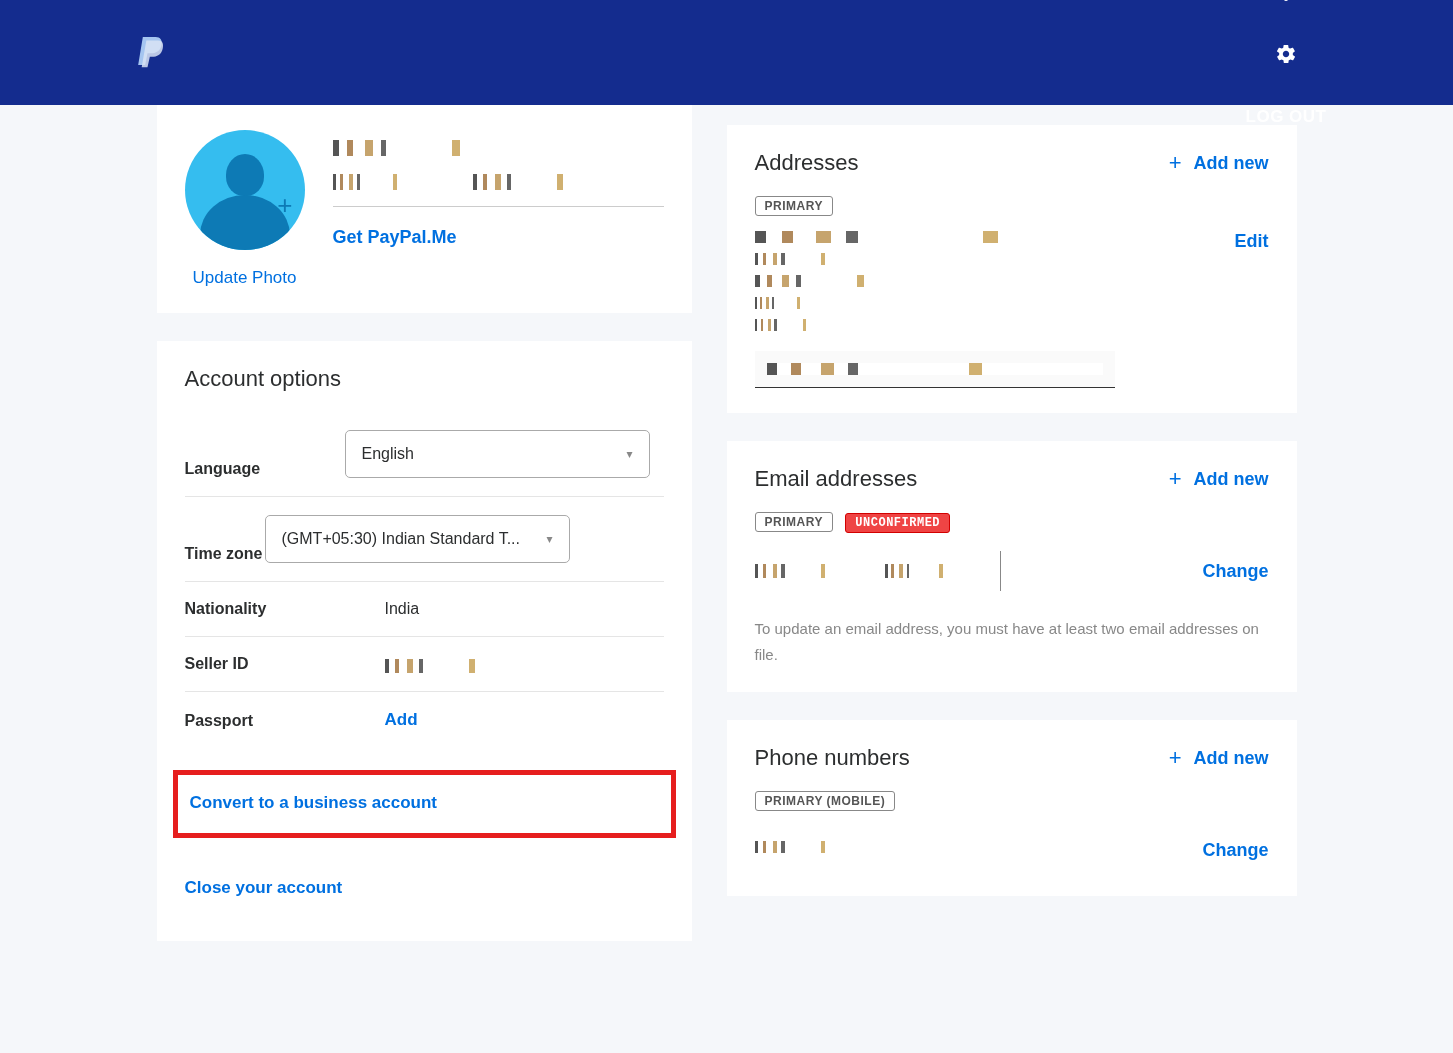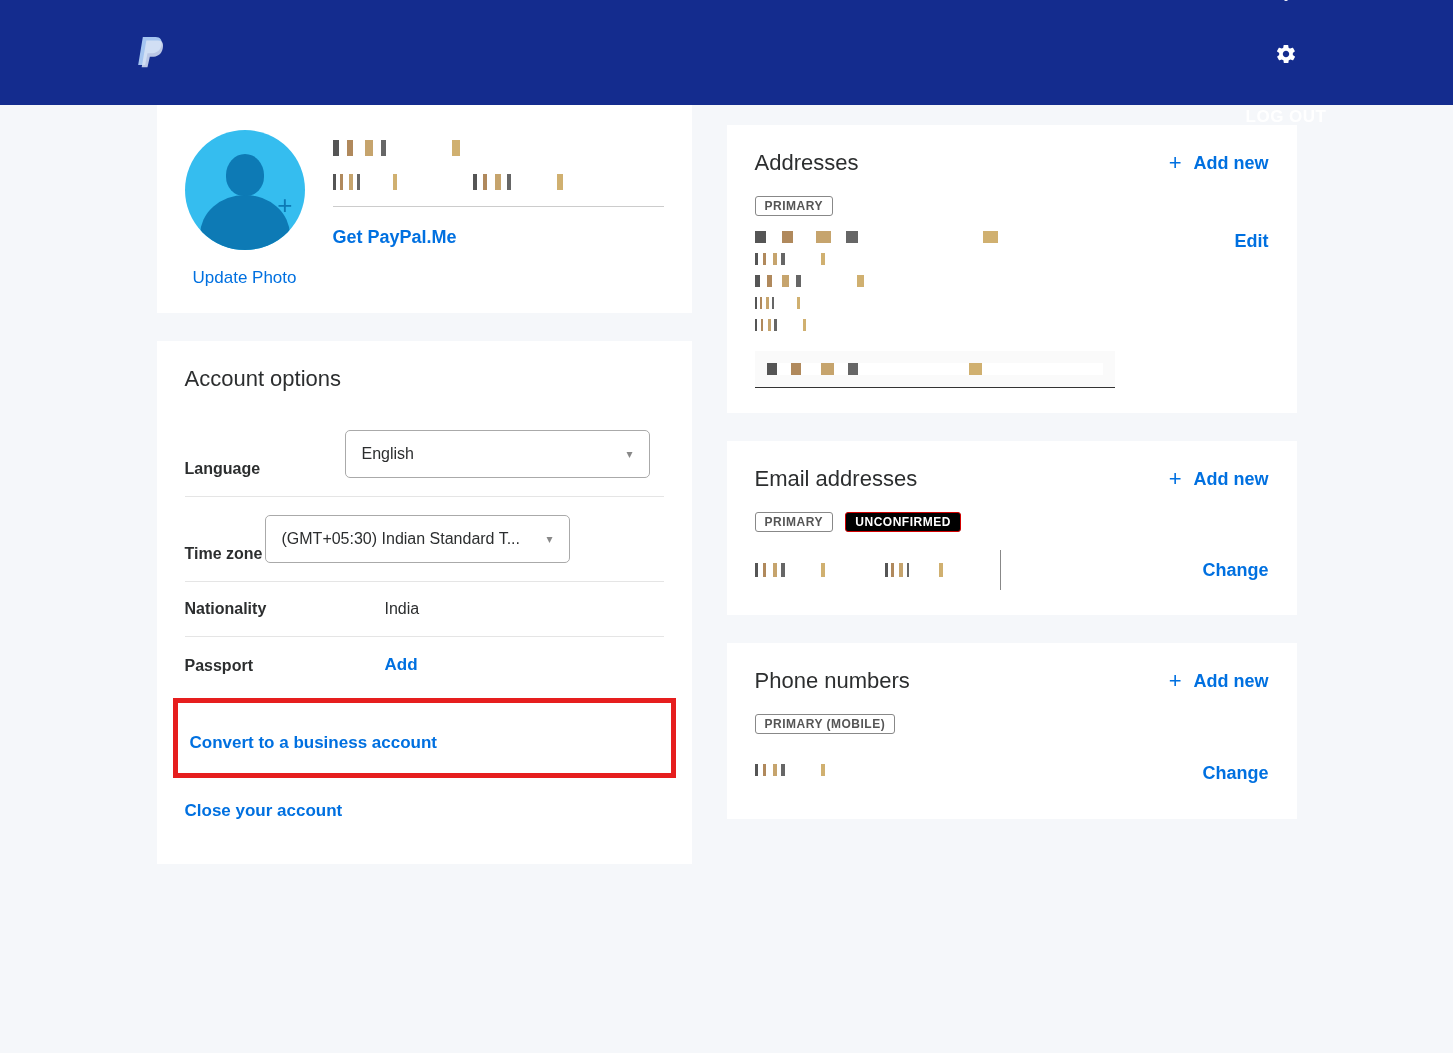--- a/index.html
+++ b/index.html
@@ -195,38 +195,39 @@
       color: #0070e0;
       font-size: 17px;
       font-weight: 700;
       cursor: pointer;
     }
     .convert-row {
       padding: 18px 0;
     }
     .highlight-box {
       border: 5px solid #e61e1e;
-      margin: 5px -12px;
-      padding: 30px 12px 20px;
+      margin: 22px -12px;
+      padding: 18px 12px 20px;
     }
     .badge {
       display: inline-block;
       border: 1px solid #888;
       border-radius: 3px;
       padding: 2px 9px;
       font-size: 12px;
       font-weight: 700;
       letter-spacing: 0.5px;
       color: #555;
       margin-right: 8px;
     }
     .badge.red {
-      background: #000000;
+      background: #ef4444;
       border-color: #d20000;
       color: #fff;
+      font-family: Liberation Mono, monospace;
     }
     .address-block {
       display: flex;
       justify-content: space-between;
       align-items: flex-start;
       margin-top: 15px;
       gap: 36px;
     }
     .address-lines .redact { margin-bottom: 10px; width: 380px; height: 12px; }
     .address-lines .redact:nth-child(2) { width: 110px; }
@@ -341,20 +342,26 @@
           <span>(GMT+05:30) Indian Standard T...</span>
           <span class="chevron">▾</span>
         </div>
       </div>
 
       <div class="option-row">
         <div class="option-label">Nationality</div>
         <div class="option-value" style="padding-left:40px">India</div>
       </div>
 
+      <div class="option-row">
+        <div class="option-label">Seller ID</div>
+        <div class="option-value" style="padding-left:40px">
+          <div class="redact" style="width:140px;height:14px;margin:0"></div>
+        </div>
+      </div>
 
       <div class="option-row" style="border-bottom:none">
         <div class="option-label">Passport</div>
         <div class="option-value" style="padding-left:40px">
           <span class="link-action">Add</span>
         </div>
       </div>
 
       <div class="highlight-box">
         <span class="link-action">Convert to a business account</span>
@@ -406,20 +413,21 @@
         <span class="badge red">UNCONFIRMED</span>
       </div>
       <div class="email-row">
         <div class="email-redact">
           <div class="redact"></div>
           <div class="redact" style="width:90px"></div>
           <div class="vline"></div>
         </div>
         <div class="edit-link">Change</div>
       </div>
+      <div class="note">To update an email address, you must have at least two email addresses on file.</div>
     </div>
 
     <div class="card">
       <div class="card-header">
         <div class="card-title">Phone numbers</div>
         <div class="add-new">
           <span class="plus-icon">+</span>
           <span>Add new</span>
         </div>
       </div>

